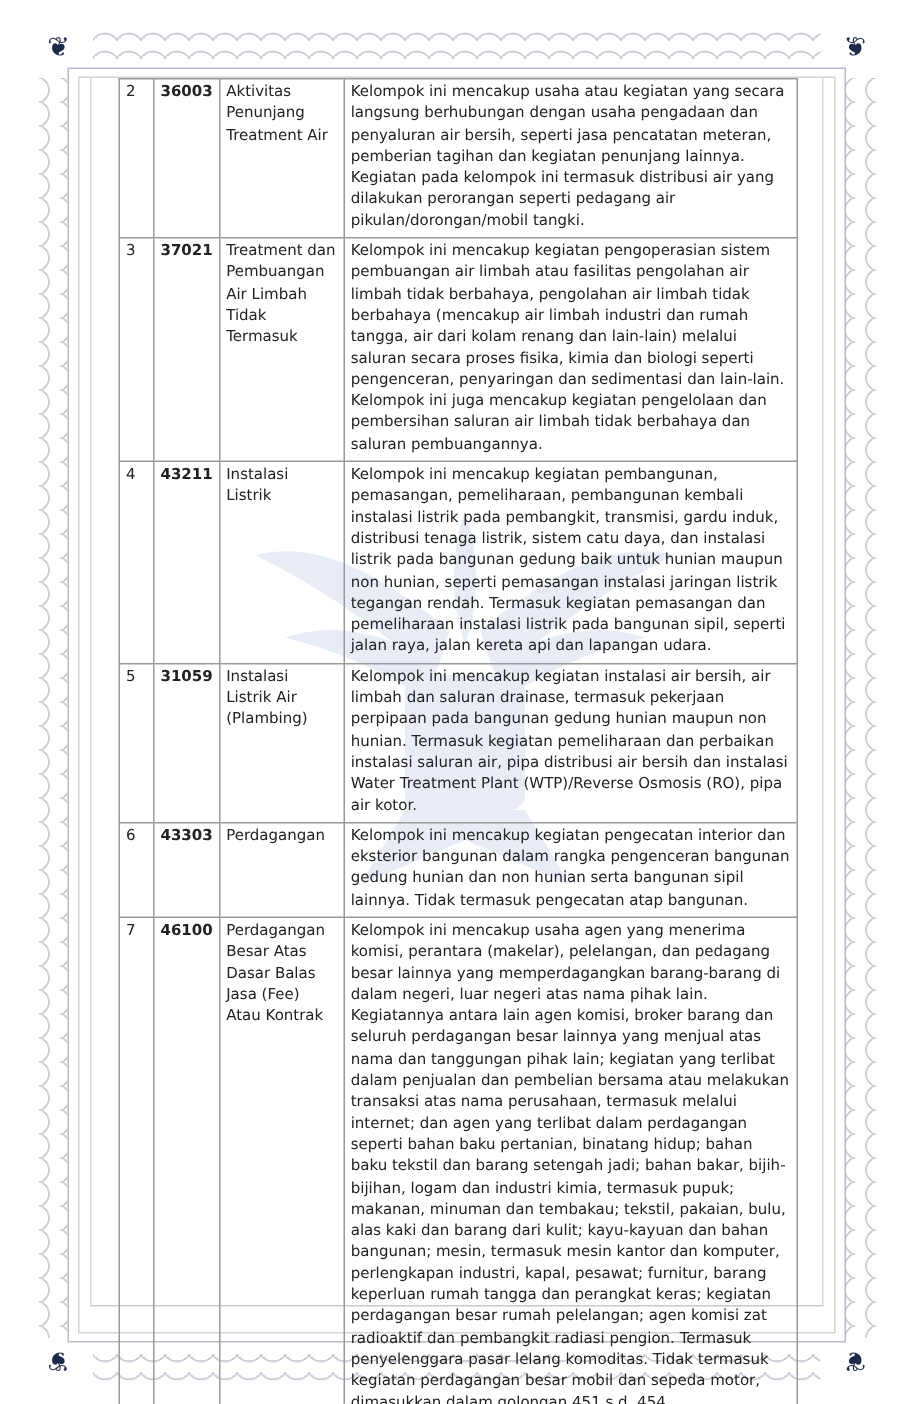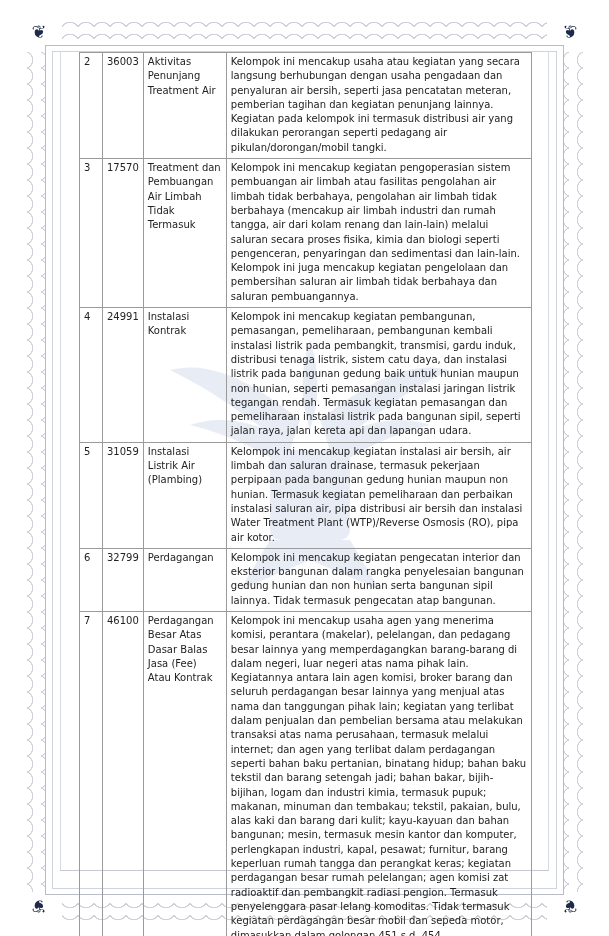--- a/index.html
+++ b/index.html
@@ -12,21 +12,21 @@
     background-image: radial-gradient(circle at 0% 50%, transparent 8px, #c9ccd6 8px, #c9ccd6 9px, transparent 9.5px);
     background-size:14px 16px; background-repeat:repeat; opacity:0.9; }
   .corner { position:absolute; width:20px; height:20px; color:#1d2a4a; font-size:18px; line-height:20px; text-align:center; font-weight:bold; }
   .frame-outer { position:absolute; left:45px; top:45px; width:519px; height:850px; border:1.5px solid #b9bcc8; box-sizing:border-box; background:#fff; }
   .frame-inner { position:absolute; left:52px; top:51px; width:505px; height:838px; border:1px solid #d0d3db; box-sizing:border-box; }
   .frame-inner2 { position:absolute; left:60px; top:51px; width:489px; height:820px; border-left:1px solid #d8dae1; border-right:1px solid #d8dae1; border-bottom:1px solid #c6c9d2; box-sizing:border-box; }
   .watermark { position:absolute; left:150px; top:300px; width:320px; height:300px; opacity:0.10; pointer-events:none; }
   table.kbli { position:absolute; left:79px; top:52px; width:453px; border-collapse:collapse; font-size:10px; line-height:14.3px; }
   table.kbli td { border:1px solid #9a9a9a; vertical-align:top; padding:2px 4px 3px 4px; }
   td.c-no { width:14px; }
-  td.c-code { width:29px; }
+  td.c-code { width:29px;font-weight:bold; }
   td.c-name { width:74px; }
   td.c-desc { }
 </style>
 </head>
 <body>
 
 <div class="scallop-h" style="left:62px; top:20px; width:485px;"></div>
 <div class="scallop-h" style="left:62px; top:898px; width:485px; transform:scaleY(-1);"></div>
 <div class="scallop-v" style="left:24px; top:52px; height:840px;"></div>
 <div class="scallop-v" style="left:564px; top:52px; height:840px; transform:scaleX(-1);"></div>
@@ -55,41 +55,41 @@
 <table class="kbli">
   <tbody>
     <tr>
       <td class="c-no">2</td>
       <td class="c-code">36003</td>
       <td class="c-name">Aktivitas Penunjang Treatment Air</td>
       <td class="c-desc">Kelompok ini mencakup usaha atau kegiatan yang secara langsung berhubungan dengan usaha pengadaan dan penyaluran air bersih, seperti jasa pencatatan meteran, pemberian tagihan dan kegiatan penunjang lainnya. Kegiatan pada kelompok ini termasuk distribusi air yang dilakukan perorangan seperti pedagang air pikulan/dorongan/mobil tangki.</td>
     </tr>
     <tr>
       <td class="c-no">3</td>
-      <td class="c-code">17570</td>
+      <td class="c-code">37021</td>
       <td class="c-name">Treatment dan Pembuangan Air Limbah Tidak Termasuk</td>
       <td class="c-desc">Kelompok ini mencakup kegiatan pengoperasian sistem pembuangan air limbah atau fasilitas pengolahan air limbah tidak berbahaya, pengolahan air limbah tidak berbahaya (mencakup air limbah industri dan rumah tangga, air dari kolam renang dan lain-lain) melalui saluran secara proses fisika, kimia dan biologi seperti pengenceran, penyaringan dan sedimentasi dan lain-lain. Kelompok ini juga mencakup kegiatan pengelolaan dan pembersihan saluran air limbah tidak berbahaya dan saluran pembuangannya.</td>
     </tr>
     <tr>
       <td class="c-no">4</td>
-      <td class="c-code">24991</td>
-      <td class="c-name">Instalasi Kontrak</td>
+      <td class="c-code">43211</td>
+      <td class="c-name">Instalasi Listrik</td>
       <td class="c-desc">Kelompok ini mencakup kegiatan pembangunan, pemasangan, pemeliharaan, pembangunan kembali instalasi listrik pada pembangkit, transmisi, gardu induk, distribusi tenaga listrik, sistem catu daya, dan instalasi listrik pada bangunan gedung baik untuk hunian maupun non hunian, seperti pemasangan instalasi jaringan listrik tegangan rendah. Termasuk kegiatan pemasangan dan pemeliharaan instalasi listrik pada bangunan sipil, seperti jalan raya, jalan kereta api dan lapangan udara.</td>
     </tr>
     <tr>
       <td class="c-no">5</td>
       <td class="c-code">31059</td>
       <td class="c-name">Instalasi Listrik Air (Plambing)</td>
       <td class="c-desc">Kelompok ini mencakup kegiatan instalasi air bersih, air limbah dan saluran drainase, termasuk pekerjaan perpipaan pada bangunan gedung hunian maupun non hunian. Termasuk kegiatan pemeliharaan dan perbaikan instalasi saluran air, pipa distribusi air bersih dan instalasi Water Treatment Plant (WTP)/Reverse Osmosis (RO), pipa air kotor.</td>
     </tr>
     <tr>
       <td class="c-no">6</td>
-      <td class="c-code">32799</td>
+      <td class="c-code">43303</td>
       <td class="c-name">Perdagangan</td>
-      <td class="c-desc">Kelompok ini mencakup kegiatan pengecatan interior dan eksterior bangunan dalam rangka penyelesaian bangunan gedung hunian dan non hunian serta bangunan sipil lainnya. Tidak termasuk pengecatan atap bangunan.</td>
+      <td class="c-desc">Kelompok ini mencakup kegiatan pengecatan interior dan eksterior bangunan dalam rangka pengenceran bangunan gedung hunian dan non hunian serta bangunan sipil lainnya. Tidak termasuk pengecatan atap bangunan.</td>
     </tr>
     <tr>
       <td class="c-no">7</td>
       <td class="c-code">46100</td>
       <td class="c-name">Perdagangan Besar Atas Dasar Balas Jasa (Fee) Atau Kontrak</td>
       <td class="c-desc">Kelompok ini mencakup usaha agen yang menerima komisi, perantara (makelar), pelelangan, dan pedagang besar lainnya yang memperdagangkan barang-barang di dalam negeri, luar negeri atas nama pihak lain. Kegiatannya antara lain agen komisi, broker barang dan seluruh perdagangan besar lainnya yang menjual atas nama dan tanggungan pihak lain; kegiatan yang terlibat dalam penjualan dan pembelian bersama atau melakukan transaksi atas nama perusahaan, termasuk melalui internet; dan agen yang terlibat dalam perdagangan seperti bahan baku pertanian, binatang hidup; bahan baku tekstil dan barang setengah jadi; bahan bakar, bijih-bijihan, logam dan industri kimia, termasuk pupuk; makanan, minuman dan tembakau; tekstil, pakaian, bulu, alas kaki dan barang dari kulit; kayu-kayuan dan bahan bangunan; mesin, termasuk mesin kantor dan komputer, perlengkapan industri, kapal, pesawat; furnitur, barang keperluan rumah tangga dan perangkat keras; kegiatan perdagangan besar rumah pelelangan; agen komisi zat radioaktif dan pembangkit radiasi pengion. Termasuk penyelenggara pasar lelang komoditas. Tidak termasuk kegiatan perdagangan besar mobil dan sepeda motor, dimasukkan dalam golongan 451 s.d. 454.</td>
     </tr>
 
   </tbody>
 </table>

